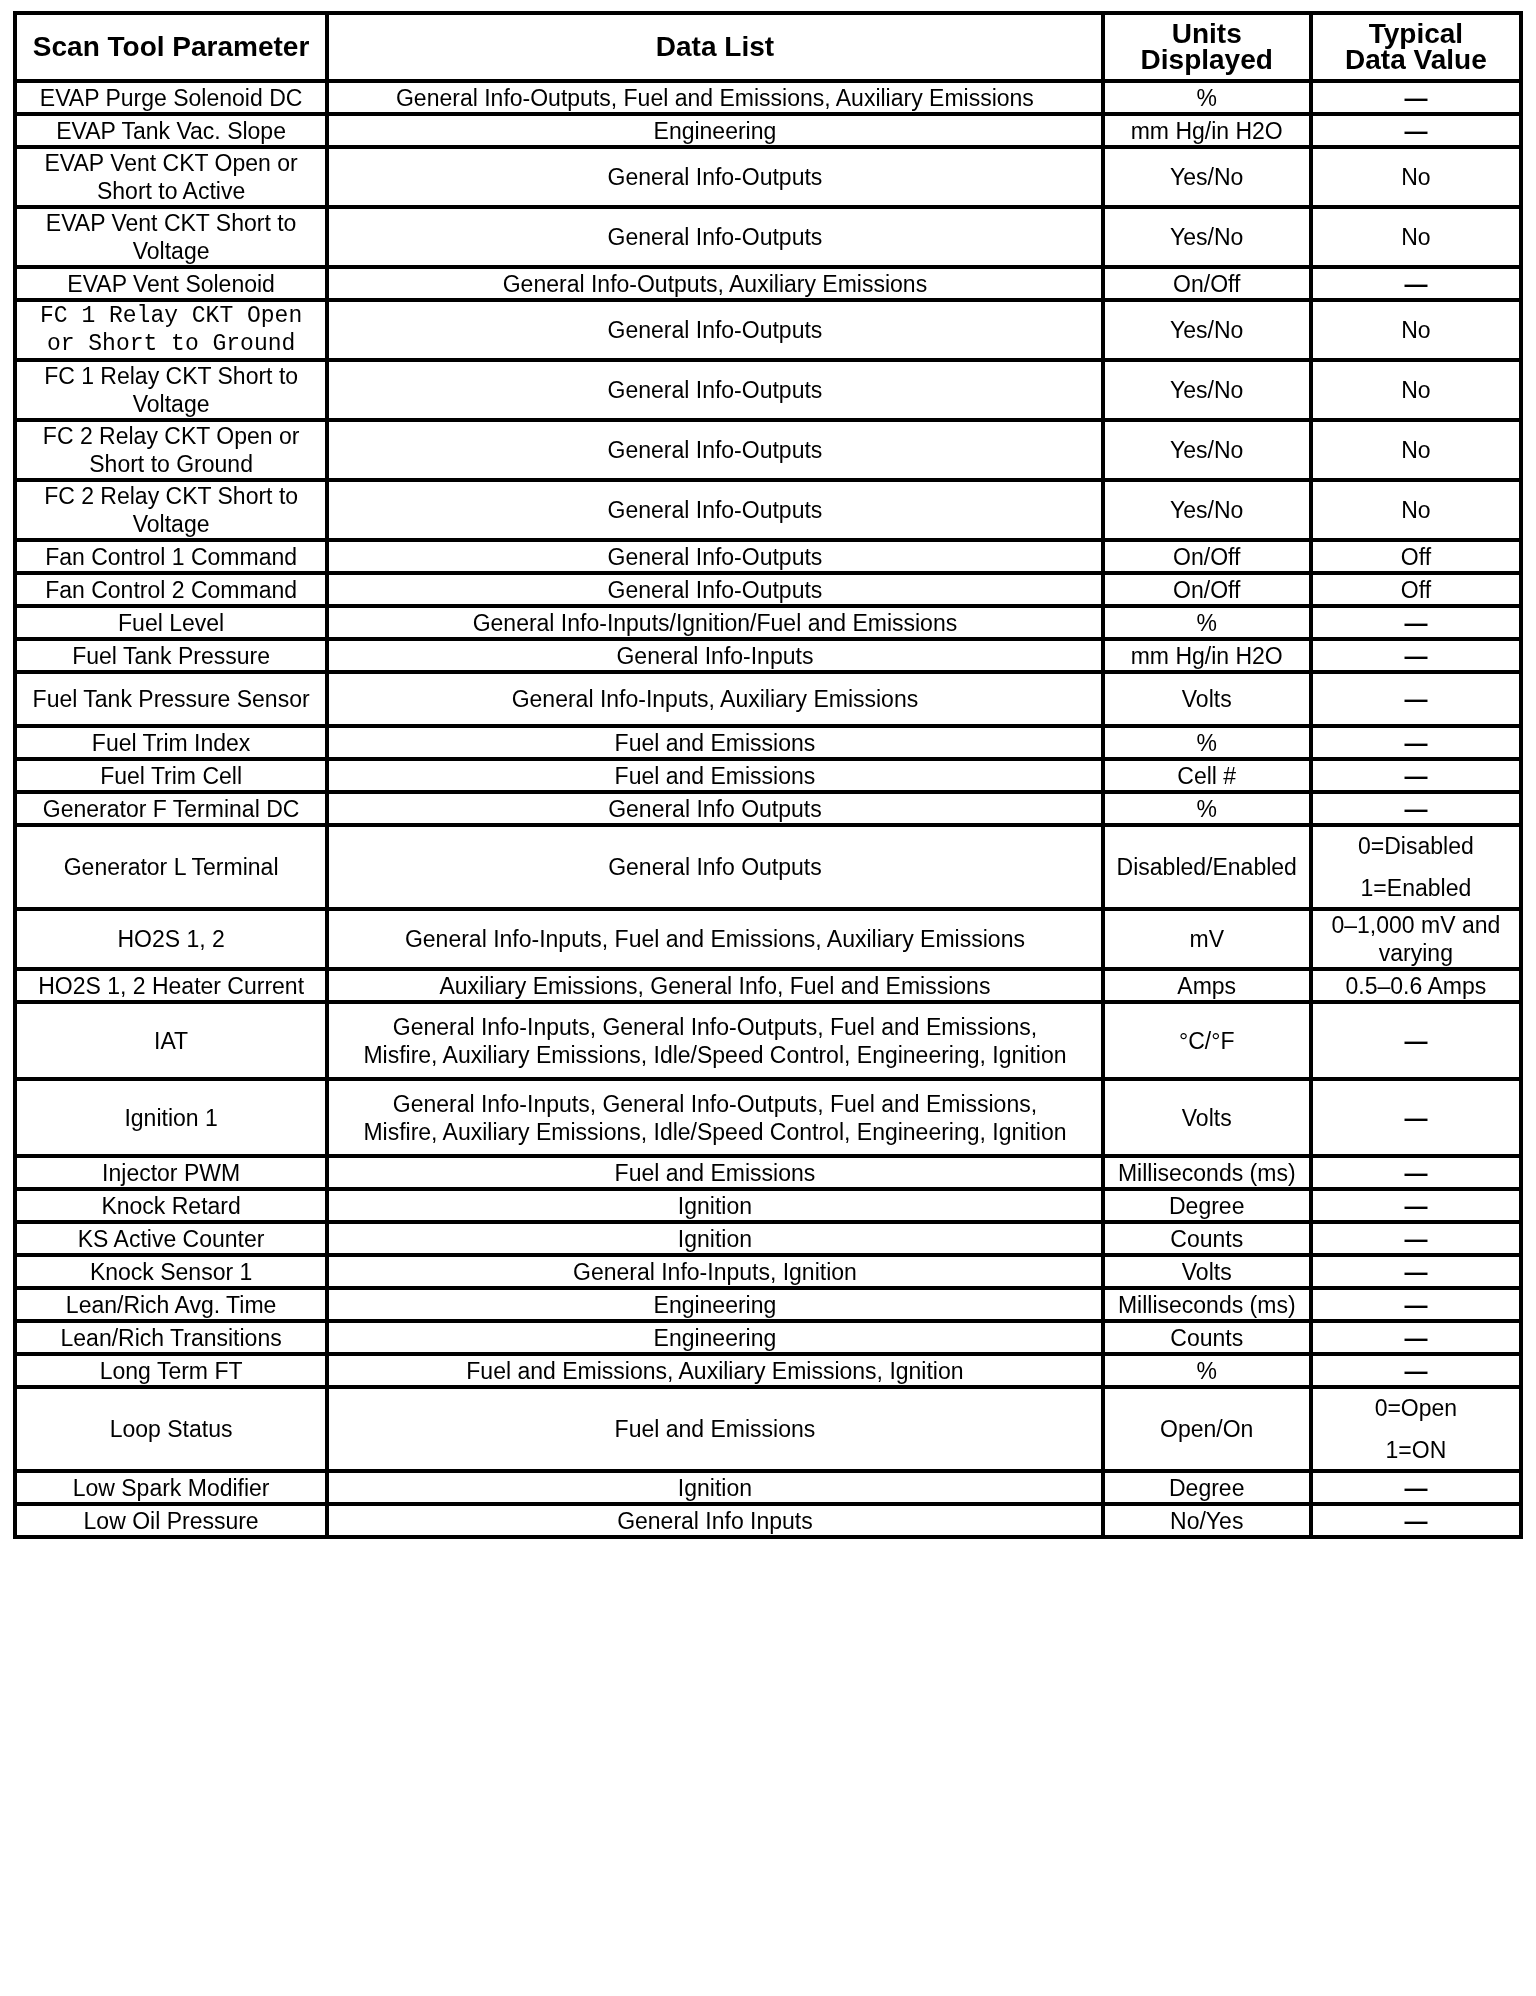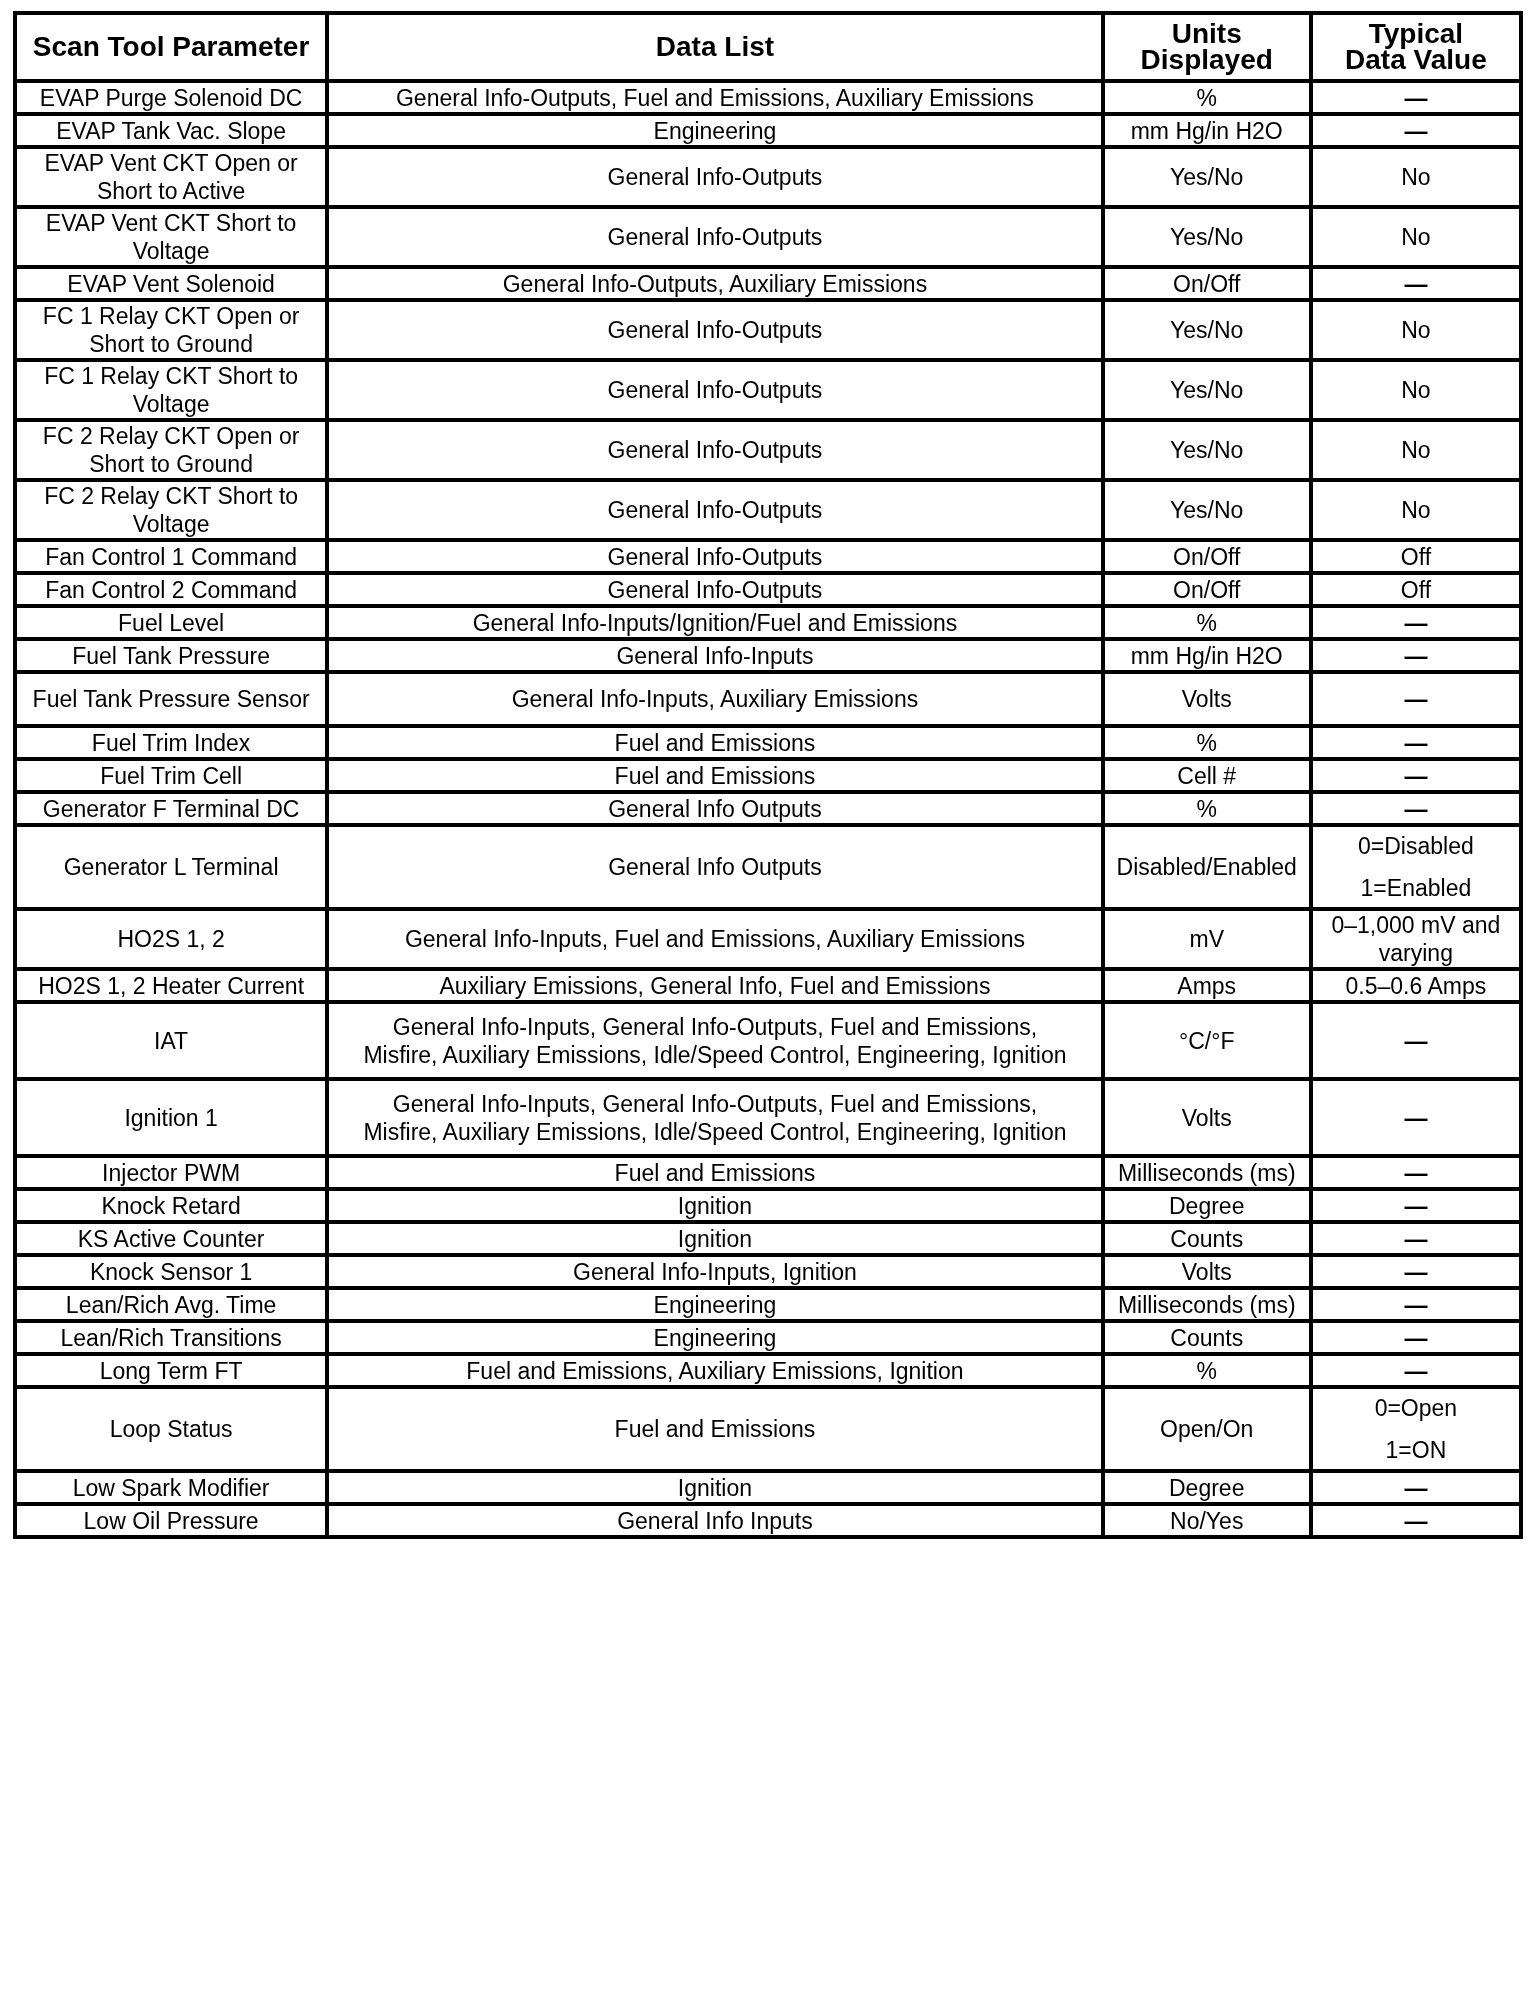--- a/index.html
+++ b/index.html
@@ -71,21 +71,21 @@
         <td>Yes/No</td>
         <td>No</td>
       </tr>
       <tr style="height: 33px;">
         <td>EVAP Vent Solenoid</td>
         <td>General Info-Outputs, Auxiliary Emissions</td>
         <td>On/Off</td>
         <td class="dash">—</td>
       </tr>
       <tr style="height: 54px;">
-        <td style="padding: 0px 12px;">FC 1 Relay CKT Open or Short to Ground</td>
+        <td style="padding: 0px 12px; font-family: Liberation Mono, monospace;">FC 1 Relay CKT Open or Short to Ground</td>
         <td>General Info-Outputs</td>
         <td>Yes/No</td>
         <td>No</td>
       </tr>
       <tr style="height: 54px;">
         <td style="padding: 0px 12px;">FC 1 Relay CKT Short to Voltage</td>
         <td>General Info-Outputs</td>
         <td>Yes/No</td>
         <td>No</td>
       </tr>

